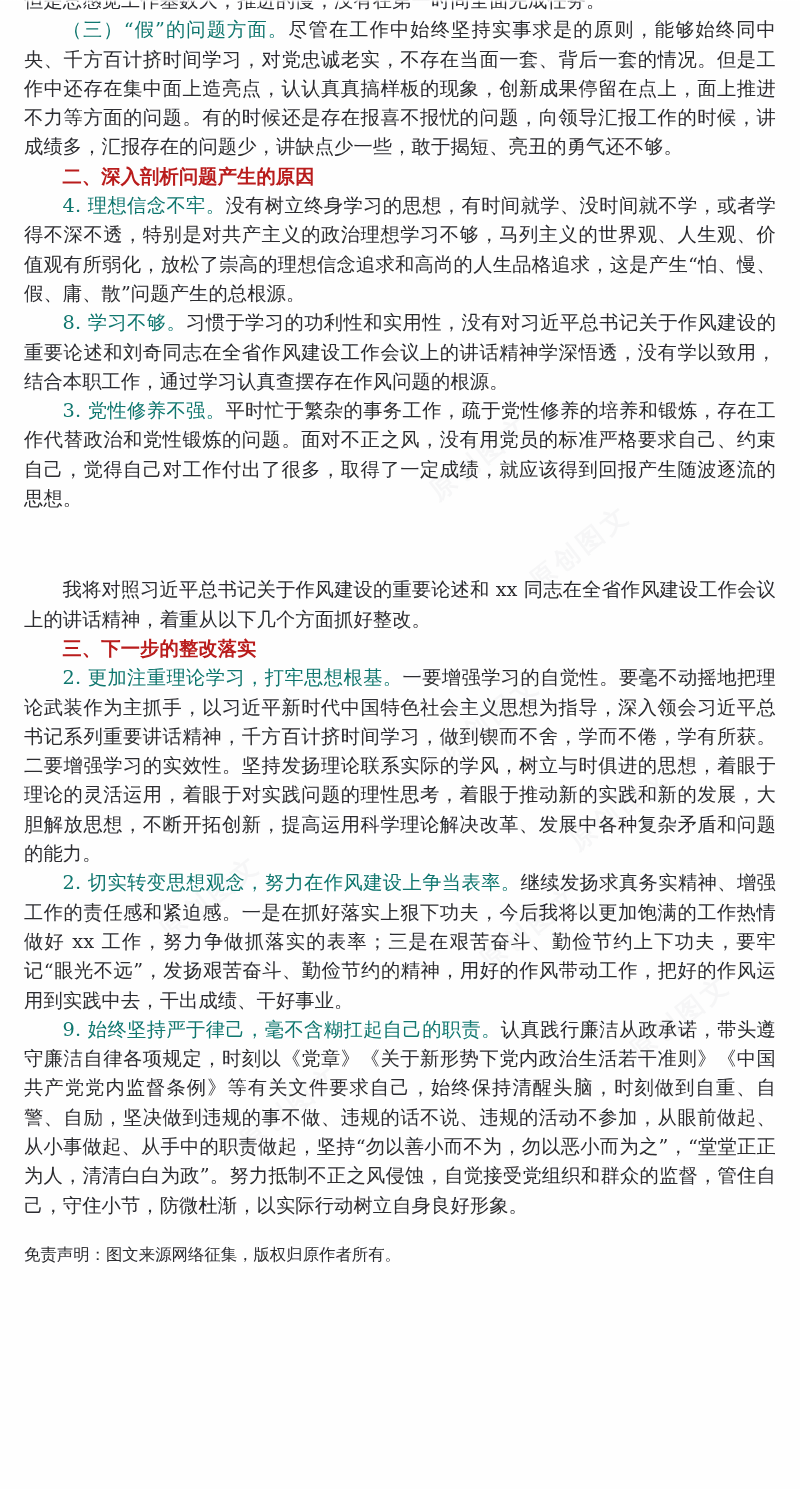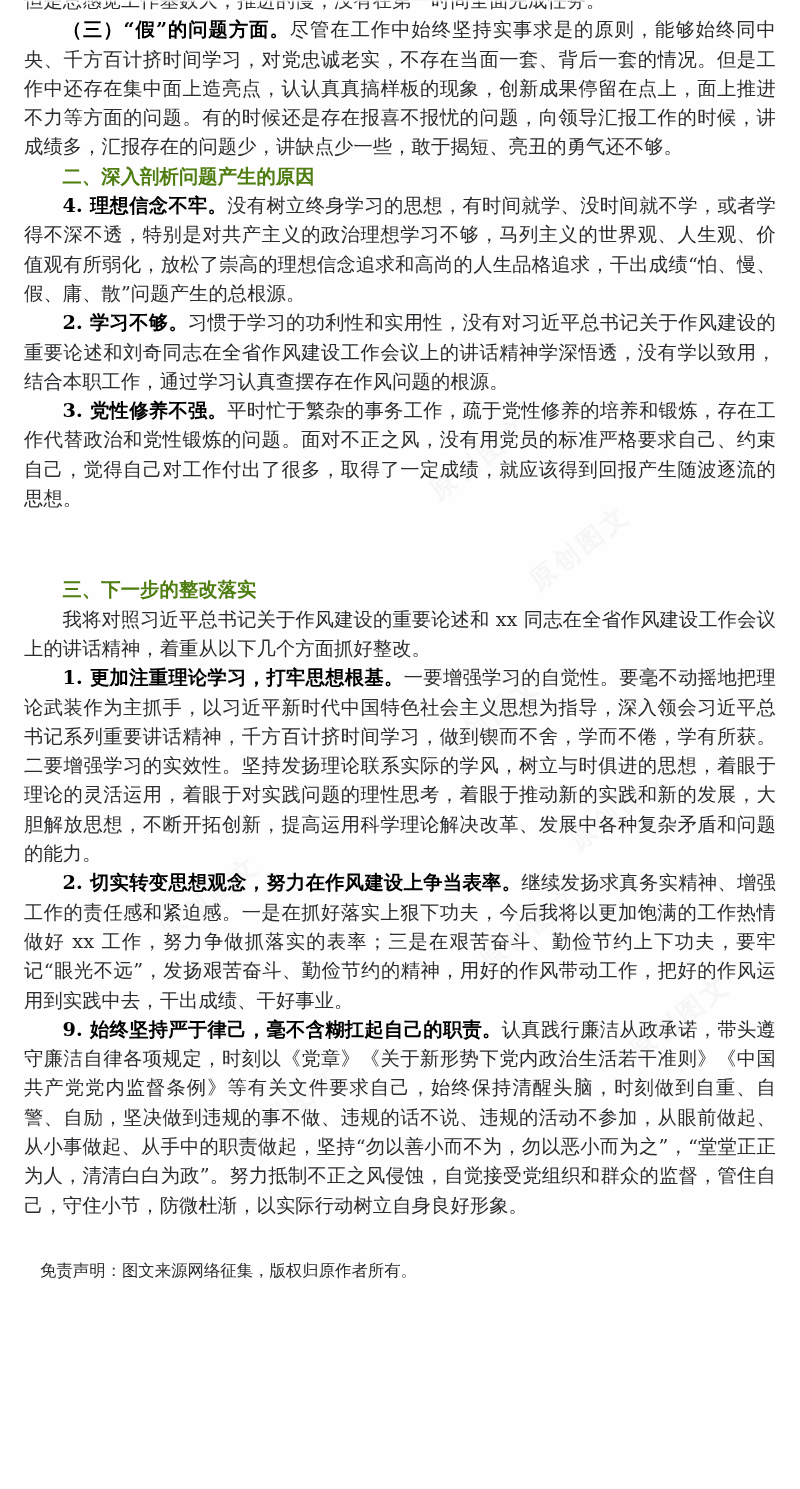--- a/index.html
+++ b/index.html
@@ -61,41 +61,41 @@
     letter-spacing: 0.1px;
     -webkit-font-smoothing: antialiased;
   }
   p.indent { text-indent: 2em; }
 
   
   p.heading {
     font-weight: 700;
     text-indent: 2em;
     text-align: left;
-    color: #4d7c0f;
+    color: #b91c1c;
   }
 
   
   .lead {
-    font-weight: 700;
-    color: #000000;
+    font-weight: 400;
+    color: #0f766e;
   }
 
   .gap-block { height: 62px; }
 
   
   #disclaimer {
     position: absolute;
     left: 24px;
     top: 1242px;
     width: 752px;
     z-index: 2;
   }
   #disclaimer p {
-    margin: 16px;
+    margin: 0;
     font-size: 16.4px;
     line-height: 26px;
     color: #2c2c30;
     text-align: left;
   }
 
   
   #top-clip-shade {
     position: absolute;
     left: 0; top: 0; right: 0; height: 3px;
@@ -128,39 +128,39 @@
 
     <p class="para indent">
       <span class="lead">（三）“假”的问题方面。</span><span>尽管在工作中始终坚持实事求是的原则，能够始终同中央、千方百计挤时间学习，对党忠诚老实，不存在当面一套、背后一套的情况。但是工作中还存在集中面上造亮点，认认真真搞样板的现象，创新成果停留在点上，面上推进不力等方面的问题。有的时候还是存在报喜不报忧的问题，向领导汇报工作的时候，讲成绩多，汇报存在的问题少，讲缺点少一些，敢于揭短、亮丑的勇气还不够。</span>
     </p>
 
 
 
     <p class="para heading">二、深入剖析问题产生的原因</p>
 
     <p class="para indent">
-      <span class="lead">4. 理想信念不牢。</span><span>没有树立终身学习的思想，有时间就学、没时间就不学，或者学得不深不透，特别是对共产主义的政治理想学习不够，马列主义的世界观、人生观、价值观有所弱化，放松了崇高的理想信念追求和高尚的人生品格追求，干出成绩“怕、慢、假、庸、散”问题产生的总根源。</span>
+      <span class="lead">4. 理想信念不牢。</span><span>没有树立终身学习的思想，有时间就学、没时间就不学，或者学得不深不透，特别是对共产主义的政治理想学习不够，马列主义的世界观、人生观、价值观有所弱化，放松了崇高的理想信念追求和高尚的人生品格追求，这是产生“怕、慢、假、庸、散”问题产生的总根源。</span>
     </p>
 
     <p class="para indent">
-      <span class="lead">2. 学习不够。</span><span>习惯于学习的功利性和实用性，没有对习近平总书记关于作风建设的重要论述和刘奇同志在全省作风建设工作会议上的讲话精神学深悟透，没有学以致用，结合本职工作，通过学习认真查摆存在作风问题的根源。</span>
+      <span class="lead">8. 学习不够。</span><span>习惯于学习的功利性和实用性，没有对习近平总书记关于作风建设的重要论述和刘奇同志在全省作风建设工作会议上的讲话精神学深悟透，没有学以致用，结合本职工作，通过学习认真查摆存在作风问题的根源。</span>
     </p>
 
     <p class="para indent">
       <span class="lead">3. 党性修养不强。</span><span>平时忙于繁杂的事务工作，疏于党性修养的培养和锻炼，存在工作代替政治和党性锻炼的问题。面对不正之风，没有用党员的标准严格要求自己、约束自己，觉得自己对工作付出了很多，取得了一定成绩，就应该得到回报产生随波逐流的思想。</span>
     </p>
 
     <div class="gap-block"></div>
 
+    <p class="para indent">我将对照习近平总书记关于作风建设的重要论述和 xx 同志在全省作风建设工作会议上的讲话精神，着重从以下几个方面抓好整改。</p>
+
     <p class="para heading">三、下一步的整改落实</p>
 
-    <p class="para indent">我将对照习近平总书记关于作风建设的重要论述和 xx 同志在全省作风建设工作会议上的讲话精神，着重从以下几个方面抓好整改。</p>
-
     <p class="para indent">
-      <span class="lead">1. 更加注重理论学习，打牢思想根基。</span><span>一要增强学习的自觉性。要毫不动摇地把理论武装作为主抓手，以习近平新时代中国特色社会主义思想为指导，深入领会习近平总书记系列重要讲话精神，千方百计挤时间学习，做到锲而不舍，学而不倦，学有所获。二要增强学习的实效性。坚持发扬理论联系实际的学风，树立与时俱进的思想，着眼于理论的灵活运用，着眼于对实践问题的理性思考，着眼于推动新的实践和新的发展，大胆解放思想，不断开拓创新，提高运用科学理论解决改革、发展中各种复杂矛盾和问题的能力。</span>
+      <span class="lead">2. 更加注重理论学习，打牢思想根基。</span><span>一要增强学习的自觉性。要毫不动摇地把理论武装作为主抓手，以习近平新时代中国特色社会主义思想为指导，深入领会习近平总书记系列重要讲话精神，千方百计挤时间学习，做到锲而不舍，学而不倦，学有所获。二要增强学习的实效性。坚持发扬理论联系实际的学风，树立与时俱进的思想，着眼于理论的灵活运用，着眼于对实践问题的理性思考，着眼于推动新的实践和新的发展，大胆解放思想，不断开拓创新，提高运用科学理论解决改革、发展中各种复杂矛盾和问题的能力。</span>
     </p>
 
     <p class="para indent">
       <span class="lead">2. 切实转变思想观念，努力在作风建设上争当表率。</span><span>继续发扬求真务实精神、增强工作的责任感和紧迫感。一是在抓好落实上狠下功夫，今后我将以更加饱满的工作热情做好 xx 工作，努力争做抓落实的表率；三是在艰苦奋斗、勤俭节约上下功夫，要牢记“眼光不远”，发扬艰苦奋斗、勤俭节约的精神，用好的作风带动工作，把好的作风运用到实践中去，干出成绩、干好事业。</span>
     </p>
 
     <p class="para indent">
       <span class="lead">9. 始终坚持严于律己，毫不含糊扛起自己的职责。</span><span>认真践行廉洁从政承诺，带头遵守廉洁自律各项规定，时刻以《党章》《关于新形势下党内政治生活若干准则》《中国共产党党内监督条例》等有关文件要求自己，始终保持清醒头脑，时刻做到自重、自警、自励，坚决做到违规的事不做、违规的话不说、违规的活动不参加，从眼前做起、从小事做起、从手中的职责做起，坚持“勿以善小而不为，勿以恶小而为之”，“堂堂正正为人，清清白白为政”。努力抵制不正之风侵蚀，自觉接受党组织和群众的监督，管住自己，守住小节，防微杜渐，以实际行动树立自身良好形象。</span>
     </p>
 

